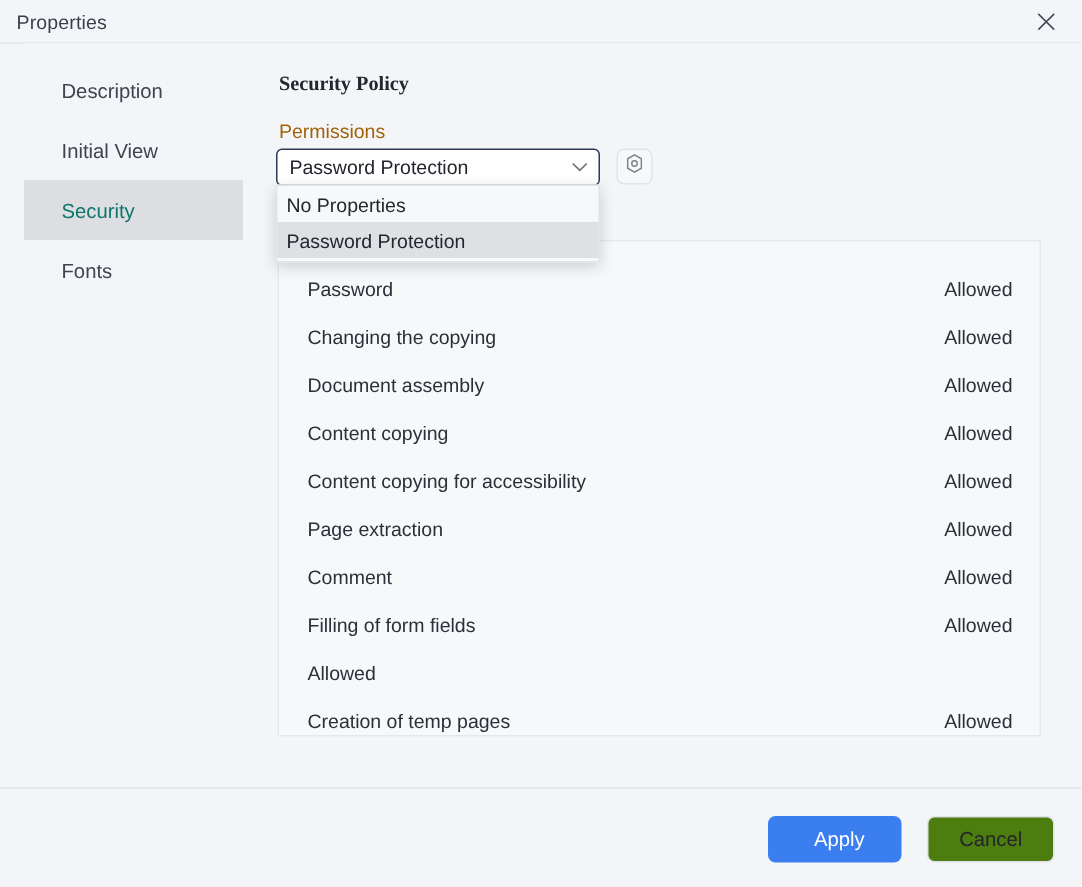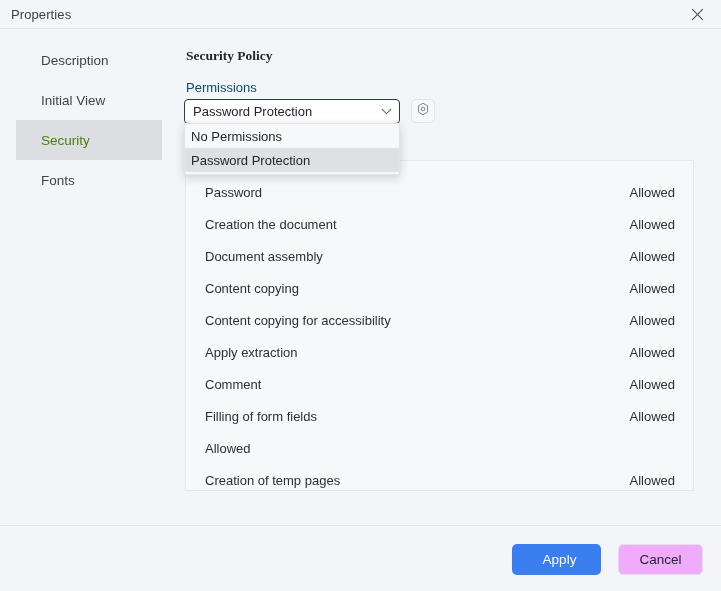--- a/index.html
+++ b/index.html
@@ -58,21 +58,21 @@
     height: 40px;
     display: flex;
     align-items: center;
     padding-left: 25px;
     font-size: 13.5px;
     color: #40444e;
     cursor: pointer;
   }
   .nav-item.selected {
     background: #dddee1;
-    color: #4d7c0f;
+    color: #0f766e;
   }
 
   
   #content {
     position: absolute;
     left: 162px; top: 29px;
     width: 559px; height: 496px;
     background: #f4f5f8;
   }
 
@@ -82,21 +82,21 @@
     font-size: 13.5px;
     font-weight: bold;
     color: #23262d;
     font-family: Liberation Serif, serif;
   }
 
   #permissions-label {
     position: absolute;
     left: 24px; top: 51px;
     font-size: 13px;
-    color: #0c4a6e;
+    color: #a16207;
   }
 
   
   #policy-combobox {
     position: absolute;
     left: 22px; top: 70px;
     width: 216px; height: 25px;
     background: #ffffff;
     border: 1px solid #2b3a57;
     border-radius: 4px;
@@ -202,21 +202,21 @@
     color: #ffffff;
     font-size: 13.5px;
     font-family: "Liberation Sans", sans-serif;
     cursor: pointer;
     padding-left: 12px;
   }
   #cancel-button {
     position: absolute;
     left: 618px; top: 18px;
     width: 85px; height: 31px;
-    background: #f0abfc;
+    background: #4d7c0f;
     border: 1px solid #dfe1e7;
     border-radius: 5px;
     color: #22252b;
     font-size: 13.5px;
     font-family: "Liberation Sans", sans-serif;
     cursor: pointer;
   }
 </style>
 </head>
 <body>
@@ -273,37 +273,37 @@
       </span>
     </div>
 
     <div id="permissions-table">
       <div style="height:15px"></div>
       <div class="perm-row">
         <span class="perm-name">Password</span>
         <span class="perm-status">Allowed</span>
       </div>
       <div class="perm-row">
-        <span class="perm-name">Creation the document</span>
+        <span class="perm-name">Changing the copying</span>
         <span class="perm-status">Allowed</span>
       </div>
       <div class="perm-row">
         <span class="perm-name">Document assembly</span>
         <span class="perm-status">Allowed</span>
       </div>
       <div class="perm-row">
         <span class="perm-name">Content copying</span>
         <span class="perm-status">Allowed</span>
       </div>
       <div class="perm-row">
         <span class="perm-name">Content copying for accessibility</span>
         <span class="perm-status">Allowed</span>
       </div>
       <div class="perm-row">
-        <span class="perm-name">Apply extraction</span>
+        <span class="perm-name">Page extraction</span>
         <span class="perm-status">Allowed</span>
       </div>
       <div class="perm-row">
         <span class="perm-name">Comment</span>
         <span class="perm-status">Allowed</span>
       </div>
       <div class="perm-row">
         <span class="perm-name">Filling of form fields</span>
         <span class="perm-status">Allowed</span>
       </div>
@@ -311,21 +311,21 @@
         <span class="perm-status">Allowed</span>
       </div>
       <div class="perm-row">
         <span class="perm-name">Creation of temp pages</span>
         <span class="perm-status">Allowed</span>
       </div>
     </div>
 
     <div id="policy-dropdown">
       <div class="dropdown-option">
-        <span>No Permissions</span>
+        <span>No Properties</span>
       </div>
       <div class="dropdown-option highlighted">
         <span>Password Protection</span>
       </div>
     </div>
 
   </div>
 
   <div id="footer">
     <button id="apply-button">Apply</button>

